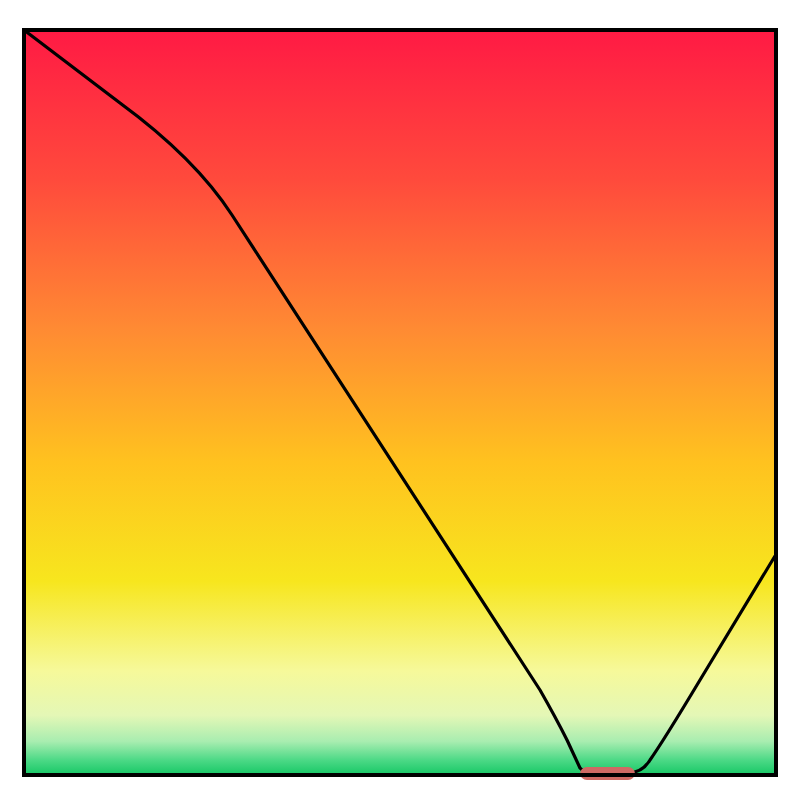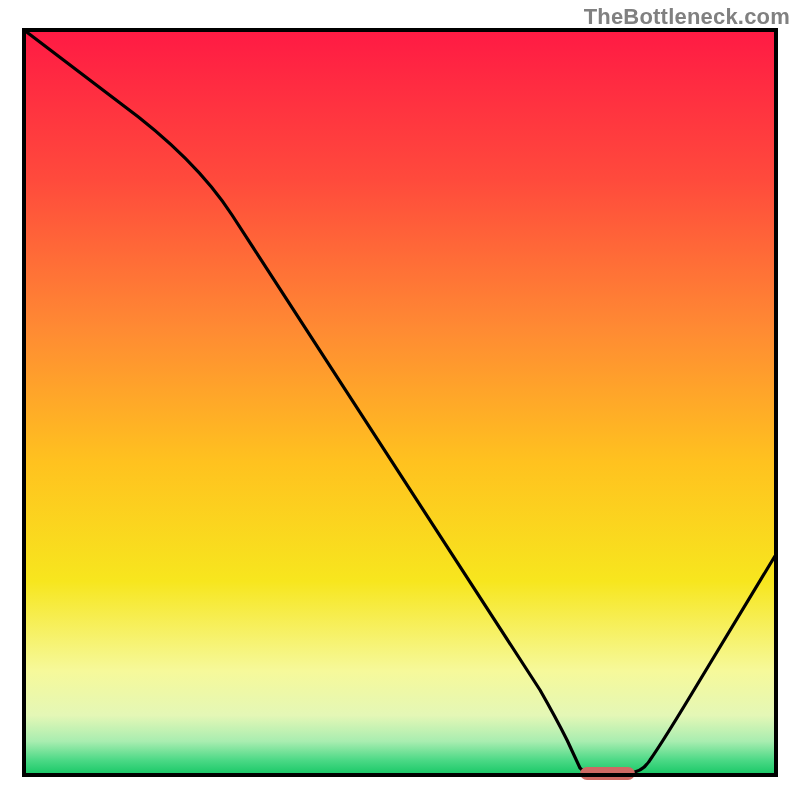--- a/index.html
+++ b/index.html
@@ -54,14 +54,13 @@
 
     <rect y="30" width="752" height="745" fill="url(#bg-grad)" x="24"></rect>
 
     <path fill="none" stroke="#000000" stroke-width="3.2" stroke-linecap="round" stroke-linejoin="round" d="M 24 30 L 120 103 Q 195 158 232 215 L 540 690 Q 556 718 567 740 Q 574 755 580 768 Q 584 773 595 773 L 628 773 Q 642 773 650 760 Q 664 740 700 680 L 775 556"></path>
 
     <rect y="767" width="55" height="13" rx="7" ry="7" fill="#cf6a64" x="580"></rect>
 
     <rect y="30" width="752" height="745" fill="none" stroke="#000000" stroke-width="4" x="24"></rect>
   </svg>
 
-  <div class="watermark">TheBottleneck.com</div>
 </div>
 
 </body></html>

